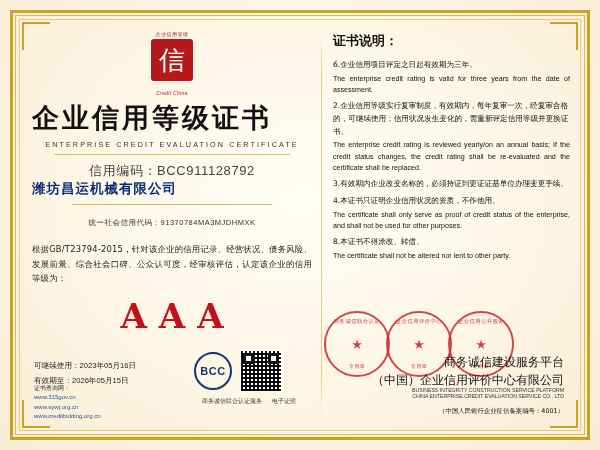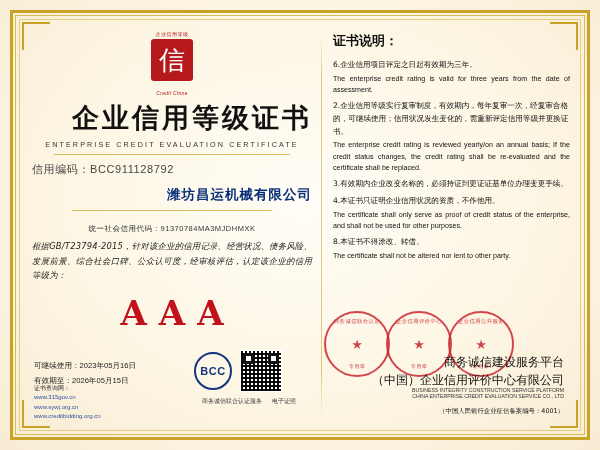--- a/index.html
+++ b/index.html
@@ -82,51 +82,50 @@
   .logo-sub{
     position:absolute;bottom:-2px;left:0;right:0;text-align:center;
     font-size:5px;color:#b5191b;font-style:italic;letter-spacing:.3px;
   }
   .title-cn{
     margin-top:6px;
     font-size:27px;
     letter-spacing:3px;
     color:#111;
     font-weight:bold;
-    text-align:right;
+    text-align:left;
     font-family:"DejaVu Sans", sans-serif;
   }
   .title-en{
     margin-top:4px;
     font-size:7.2px;
     letter-spacing:2.1px;
     color:#333;
     text-align:center;
   }
   .title-rule{
     margin:5px auto 0 auto;width:236px;height:1px;background:#c9a227;opacity:.7;
   }
   .cert-no{
-    margin-top:7px;text-align:left;font-size:11px;color:#444;letter-spacing:.6px;
+    margin-top:7px;text-align:center;font-size:13px;color:#444;letter-spacing:.6px;
   }
   .company{
-    margin-top:9px;text-align:right;
+    text-align:left;
     font-size:13.5px;font-weight:bold;color:#0a2f7a;
     letter-spacing:1px;
     font-family:"DejaVu Sans", sans-serif;
   }
   .uscc{
     margin-top:13px;text-align:center;font-size:7.5px;color:#333;letter-spacing:.5px;
   }
   .para{
-    margin-top:5px;
+    margin-top:14px;
     font-size:8.4px;line-height:1.75;color:#222;text-align:justify;
     letter-spacing:.2px;
     font-family:"DejaVu Sans", sans-serif;
-    font-style:italic;
   }
   .grade{
     margin-top:10px;text-align:center;
     color:#c1121c;font-size:34px;font-weight:bold;letter-spacing:12px;
     text-indent:12px;
     font-family:"DejaVu Serif", serif;
   }
   .dates{
     position:absolute;left:8px;bottom:36px;font-size:7.6px;color:#222;line-height:1.9;
   }

